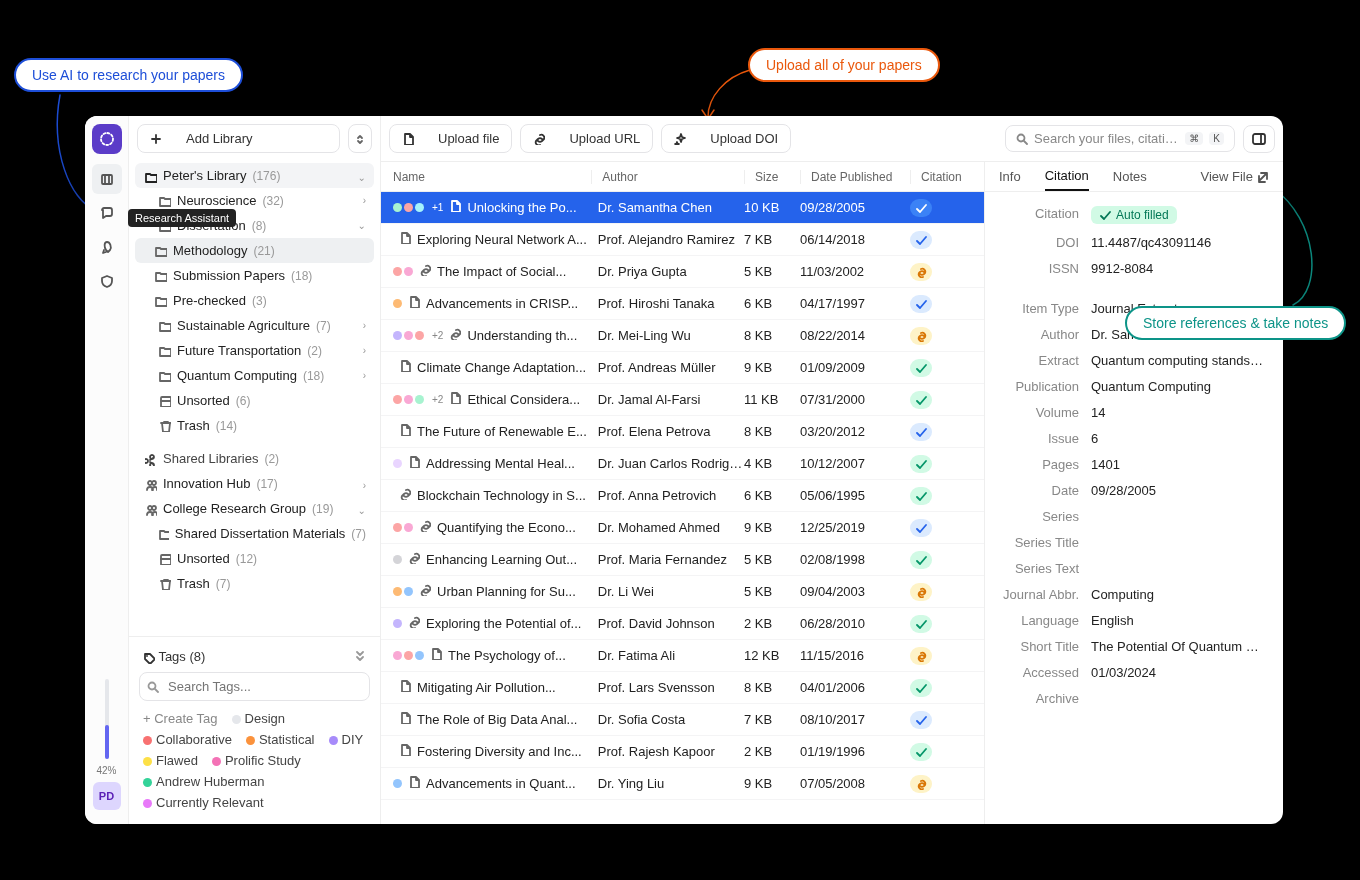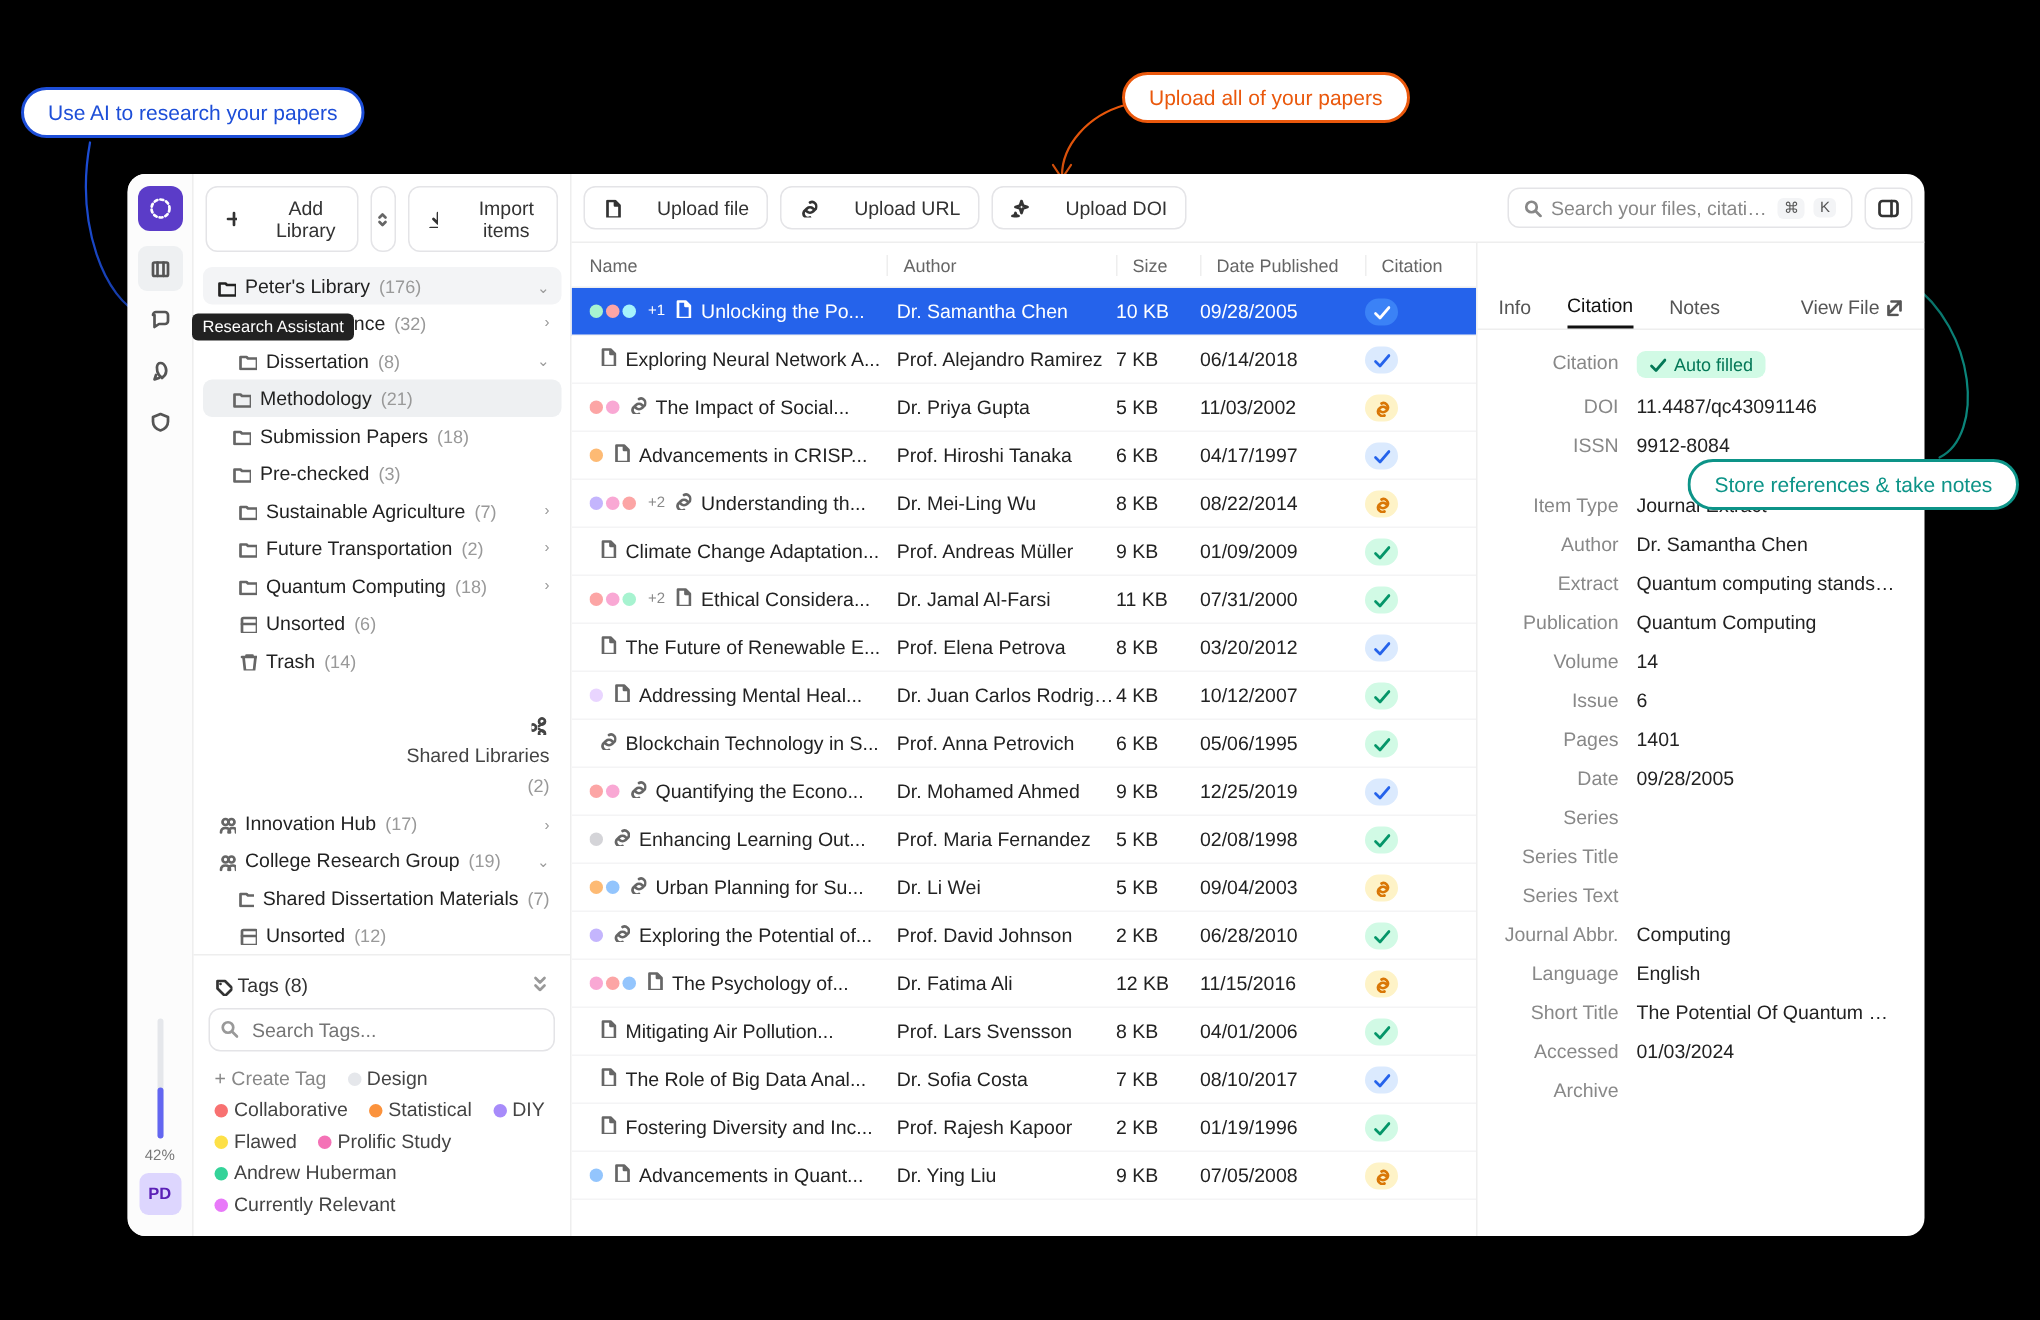--- a/index.html
+++ b/index.html
@@ -80,21 +80,21 @@
 .row.selected .plus { color:#fff;}
 .file-ico { font-size: 12px; color: #666; }
 .row.selected .file-ico { color: #fff; }
 .pill { width: 22px; height: 18px; border-radius: 10px; display: flex; align-items: center; justify-content: center;}
 .pill-green { background: #d1fae5; color: #059669; }
 .pill-amber { background: #fef3c7; color: #d97706; }
 .pill-blue  { background: #dbeafe; color: #2563eb; }
 .pill-sel   { background: #3b82f6; color: #fff; }
 
 
-.details { width: 298px; display: flex; flex-direction: column; margin-top: 28px; }
+.details { width: 298px; display: flex; flex-direction: column; }
 .dt-tabs { display: flex; border-bottom: 1px solid #eee; padding: 0 14px; height: 30px; align-items: center; gap: 24px; font-size: 13px; color: #555; }
 .dt-tab { cursor: pointer; padding: 6px 0;}
 .dt-tab.active { color: #111; border-bottom: 2px solid #111; font-weight: 500;}
 .dt-view { margin-left: auto; display: flex; align-items: center; gap: 4px; }
 .dt-body { flex: 1; overflow: auto; padding: 14px 18px; }
 .dt-row { display: flex; margin-bottom: 11px; font-size: 13px; }
 .dt-label { width: 88px; text-align: right; color: #888; padding-right: 12px;}
 .dt-value { flex: 1; color: #222; overflow: hidden; text-overflow: ellipsis; white-space: nowrap;}
 .autofill { display: inline-flex; align-items: center; gap: 5px; background: #d1fae5; color: #047857; border-radius: 6px; padding: 2px 8px; font-size: 12px; }
 
@@ -174,26 +174,20 @@
         <svg class="s12">
             <path d="M6 2v8M2 6h8"></path>
           </svg>
         <span>Add Library</span>
       </button>
       <div class="btn-stepper">
         <svg class="s12">
             <path d="M4 5l2-2 2 2M4 8l2 2 2-2"></path>
           </svg>
       </div>
-      <button class="btn">
-        <svg class="s12">
-            <path d="M7 2v7M4 6l3 3 3-3M2 12h10"></path>
-          </svg>
-        <span>Import items</span>
-      </button>
     </div>
 
     <div class="tree">
       <div class="tree-item level1 highlighted">
         <svg class="s12">
             <path d="M1 3h4l1 1h6v7H1z"></path>
           </svg>
         <span>Peter's Library</span>
         <span class="count">(176)</span>
         <span class="chev">⌄</span>
@@ -275,21 +269,21 @@
           <div class="tree-item level2">
       <svg class="s12" style="stroke:#666">
               <path d="M2 3h10M5 3V2h4v1M3 3l1 9h6l1-9"></path>
             </svg>
       <span>Trash</span>
       <span class="count">(14)</span>
 
     </div>
         </div>
 
-      <div class="tree-item level1 section-lbl" style="margin-top:20px;flex-direction:column;">
+      <div class="tree-item level1 section-lbl" style="margin-top:8px;">
         <svg class="s12">
             <path d="M9 3a2 2 0 100 .01M3 7a2 2 0 100 .01M9 11a2 2 0 100 .01M5 6l3-2M5 8l3 2"></path>
           </svg>
         <span>Shared Libraries</span>
         <span class="count">(2)</span>
       </div>
       <div id="tree-shared">
           <div class="tree-item level1">
       <svg class="s12" style="stroke:#666">
               <circle cx="5" cy="4" r="2"></circle>

